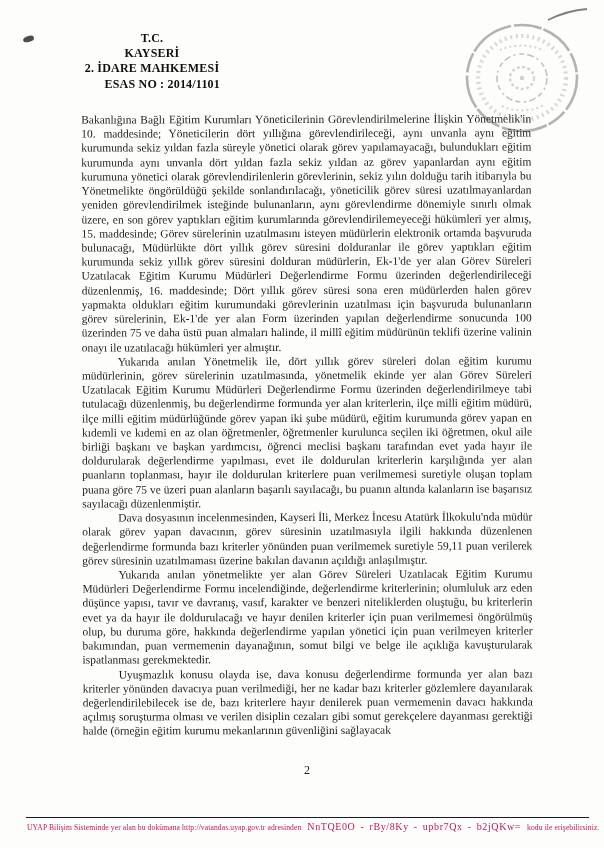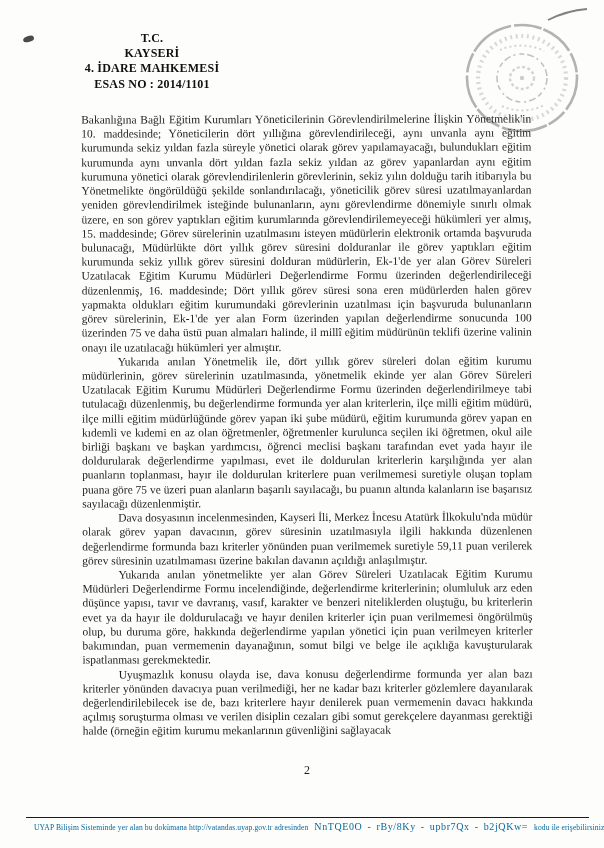--- a/index.html
+++ b/index.html
@@ -12,21 +12,21 @@
     overflow:hidden;
     font-family:"Liberation Serif","DejaVu Serif",serif;
     color:#1c1c1c;
   }
   
   .court-header{
     position:absolute;top:31px;left:84px;width:136px;
     text-align:center;font-weight:bold;font-size:12px;line-height:15px;
     color:#101010;letter-spacing:0.2px;
   }
-  .court-header .esas-line{text-align:center;white-space:nowrap;margin-top:1px;}
+  .court-header .esas-line{text-align:right;white-space:nowrap;margin-top:1px;}
   
   .pen-mark{
     position:absolute;top:36px;left:23px;width:11px;height:6px;
     background:#2c2c2c;border-radius:60% 40% 50% 50%;
     transform:rotate(-12deg);opacity:.85;
   }
   
   .seal{position:absolute;top:6px;right:14px;width:134px;height:134px;opacity:.82;}
   
   .body-text{
@@ -41,38 +41,38 @@
   .page-number{
     position:absolute;top:763px;left:82px;width:450px;
     text-align:center;font-size:12px;
   }
   
   .footer-rule{
     position:absolute;top:817px;left:26px;width:563px;
     border-top:1.7px solid #1b1b1b;
   }
   .footer{
-    position:absolute;top:821px;left:34px;width:566px;
+    position:absolute;top:821px;left:27px;width:566px;
     display:flex;align-items:baseline;gap:6px;
-    white-space:nowrap;color:#0369a1;
+    white-space:nowrap;color:#be185d;
   }
   .footer .f-small{font-size:7.6px;letter-spacing:0.1px;}
   .footer .f-code{font-size:10px;letter-spacing:0.6px;word-spacing:2px;}
 </style>
 </head>
 <body>
 
 <div class="page">
 
   <span class="pen-mark"></span>
 
   <div class="court-header">
     <div>T.C.</div>
     <div>KAYSERİ</div>
-    <div>4. İDARE MAHKEMESİ</div>
+    <div>2. İDARE MAHKEMESİ</div>
     <div class="esas-line">ESAS NO : 2014/1101</div>
   </div>
 
   <div class="seal">
     <svg width="134" height="134" viewBox="0 0 134 134" aria-hidden="true">
       <path d="M92 14 C 104 8, 118 4, 131 3" fill="none" stroke="#333" stroke-width="1.8" opacity="0.75"></path>
       <ellipse cx="66" cy="72" rx="55" ry="53" fill="none" stroke="#4a4a4a" stroke-width="2.6" opacity="0.5" stroke-dasharray="34 3 20 2 46 3 28 2"></ellipse>
       <ellipse cx="66" cy="72" rx="44" ry="42" fill="none" stroke="#555555" stroke-width="4.2" opacity="0.27" stroke-dasharray="2 3.6"></ellipse>
       <ellipse cx="66" cy="72" rx="25" ry="24" fill="none" stroke="#4a4a4a" stroke-width="1.6" opacity="0.4" stroke-dasharray="7 3 2 4 5 3"></ellipse>
       <ellipse cx="66" cy="72" rx="12" ry="11" fill="none" stroke="#555555" stroke-width="2.4" opacity="0.3" stroke-dasharray="3 2.4"></ellipse>

